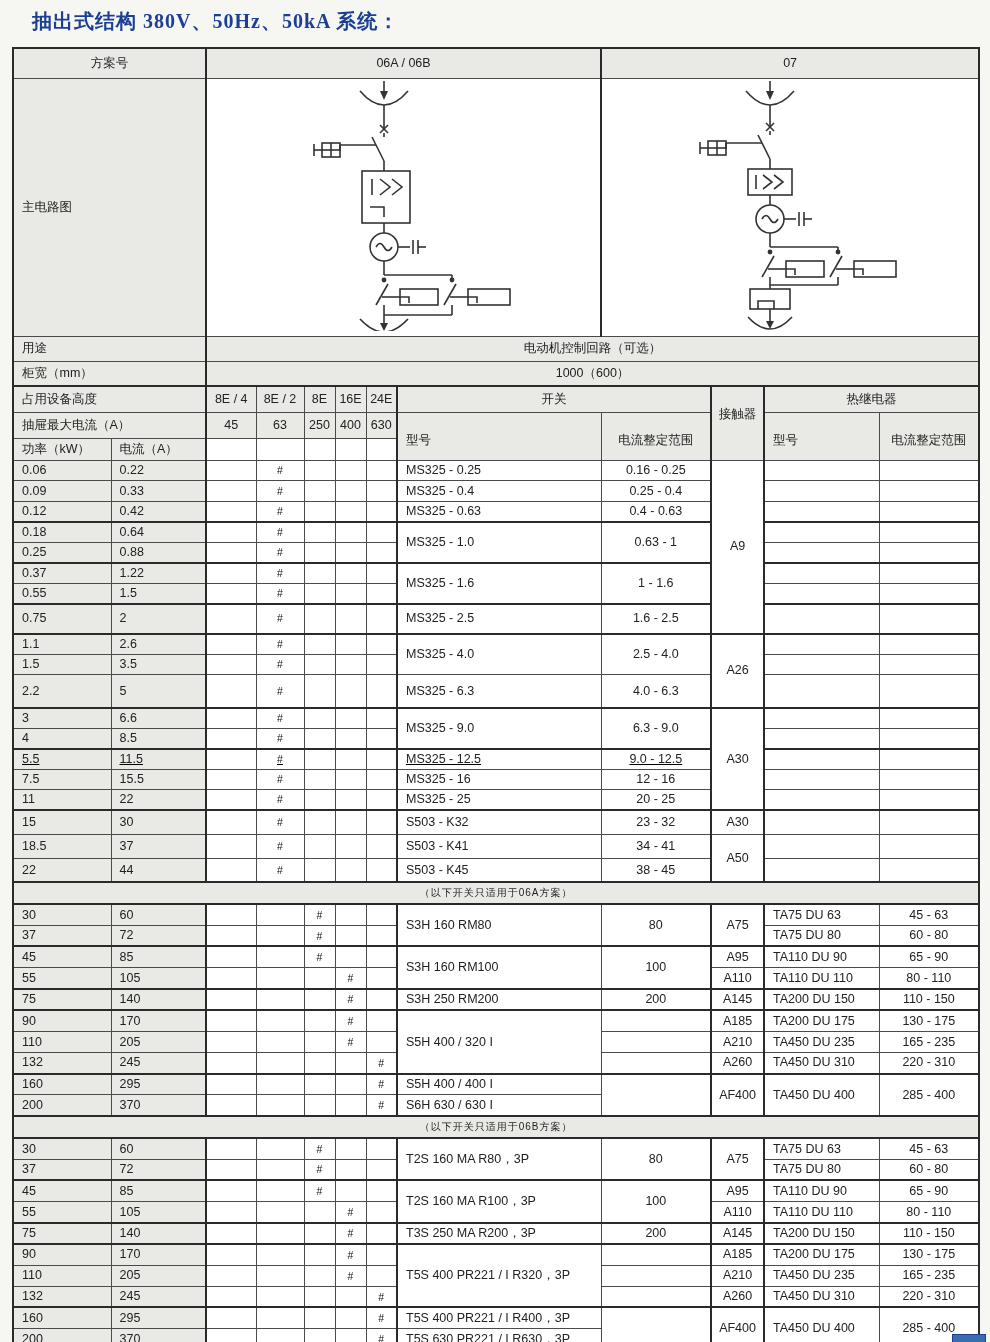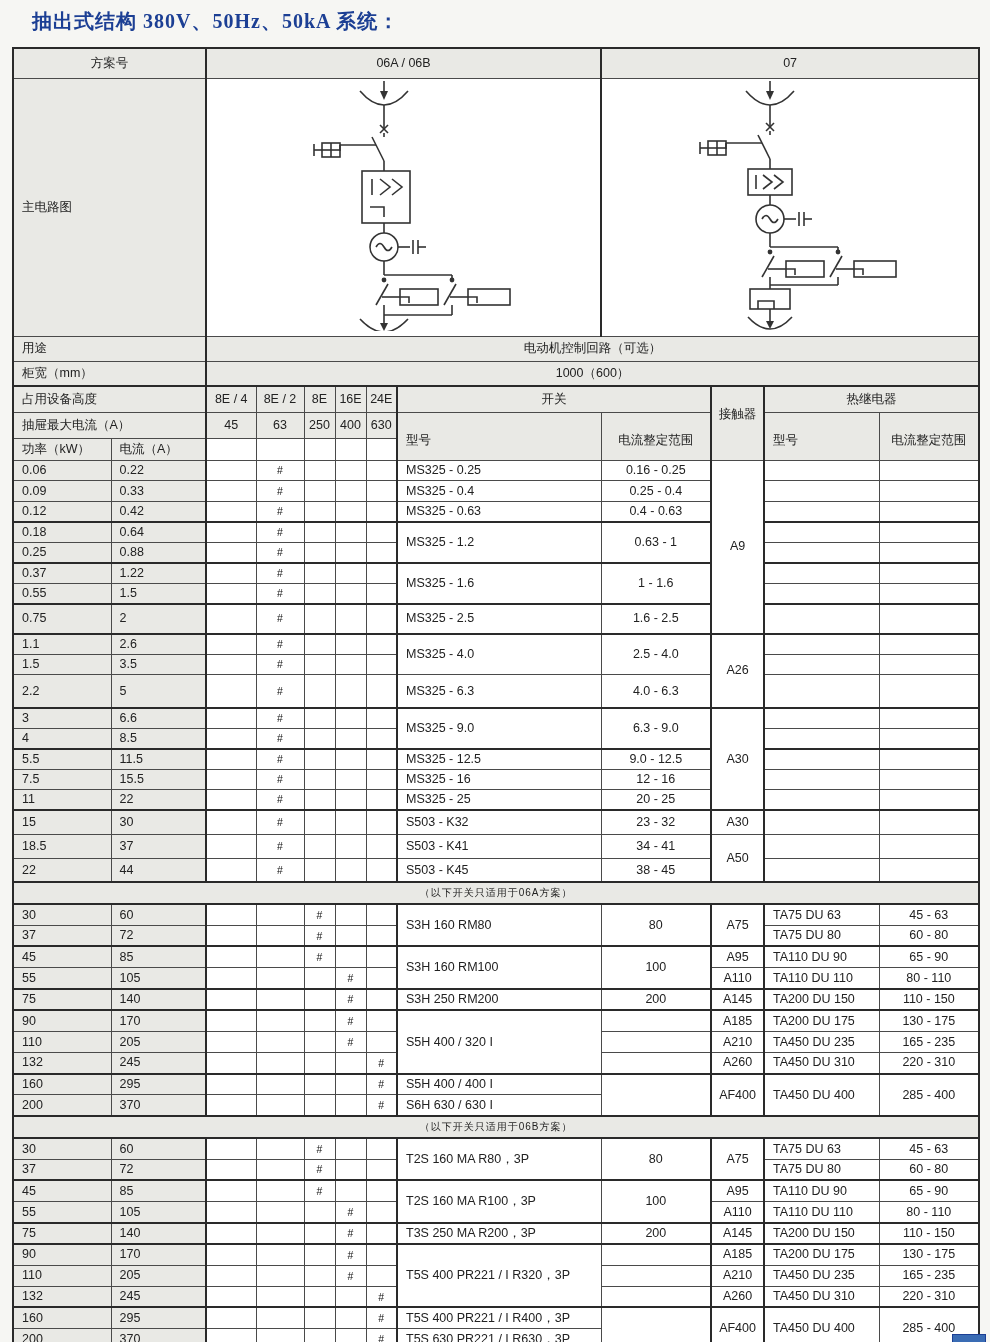--- a/index.html
+++ b/index.html
@@ -243,21 +243,21 @@
             <td class="w"></td>
           </tr>
           <tr class="tt" style="height: 20.5px;">
             <td class="s l">0.18</td>
             <td class="s l">0.64</td>
             <td class="w vl"></td>
             <td class="w c h">#</td>
             <td class="w"></td>
             <td class="w"></td>
             <td class="w"></td>
-            <td rowspan="2" class="w l vl">MS325 - 1.2</td>
+            <td rowspan="2" class="w l vl">MS325 - 1.0</td>
             <td rowspan="2" class="w c">0.63 - 1</td>
             <td class="w vl"></td>
             <td class="w"></td>
           </tr>
           <tr style="height: 20.5px;">
             <td class="s l">0.25</td>
             <td class="s l">0.88</td>
             <td class="w vl"></td>
             <td class="w c h">#</td>
             <td class="w"></td>
@@ -359,21 +359,21 @@
             <td class="s l">4</td>
             <td class="s l">8.5</td>
             <td class="w vl"></td>
             <td class="w c h">#</td>
             <td class="w"></td>
             <td class="w"></td>
             <td class="w"></td>
             <td class="w vl"></td>
             <td class="w"></td>
           </tr>
-          <tr class="tt" style="height: 20.5px;">
+          <tr class="tt" style="height: 20.5px; text-decoration: underline;">
             <td class="s l">5.5</td>
             <td class="s l">11.5</td>
             <td class="w vl"></td>
             <td class="w c h">#</td>
             <td class="w"></td>
             <td class="w"></td>
             <td class="w"></td>
             <td class="w l vl">MS325 - 12.5</td>
             <td class="w c">9.0 - 12.5</td>
             <td class="w vl"></td>

